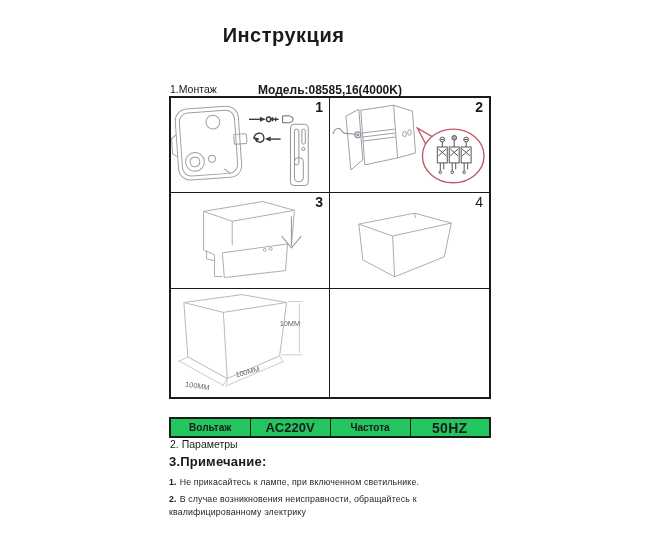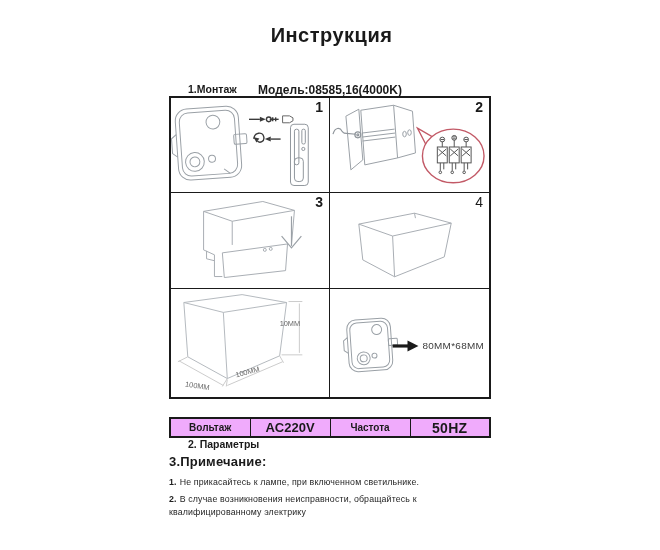--- a/index.html
+++ b/index.html
@@ -1,36 +1,36 @@
 <!DOCTYPE html>
 <html><head>
 <meta charset="utf-8">
 <style>
   html,body{margin:0;padding:0;}
   body{
     width:660px;height:550px;background:#ffffff;position:relative;
     font-family:"Liberation Sans", sans-serif;color:#1a1a1a;overflow:hidden;
   }
   .doc-title{position:absolute;top:24px;left:0;width:567px;text-align:center;
-    font-size:20px;font-weight:bold;letter-spacing:.5px;margin-left:48px;}
+    font-size:20px;font-weight:bold;letter-spacing:.5px;}
   .model-line{position:absolute;top:67px;left:0;width:660px;text-align:center;
     font-size:12px;font-weight:bold;margin-top:16px;}
-  .sec-label{position:absolute;left:188px;font-weight:bold;}
+  .sec-label{position:absolute;left:170px;font-weight:normal;}
   .montage-label{top:83px;font-size:10.5px;}
   .params-label{top:402px;font-size:10.5px;margin-top:36px;}
   .grid{position:absolute;top:96px;left:169px;width:322px;height:303px;
     border:2px solid #1a1a1a;box-sizing:border-box;display:grid;
     grid-template-columns:1fr 1fr;grid-template-rows:95px 96px 1fr;background:#fff;}
   .cell{position:relative;border-right:1.5px solid #1a1a1a;border-bottom:1.5px solid #1a1a1a;overflow:hidden;}
   .cell.last-col{border-right:none;}
   .cell.last-row{border-bottom:none;}
   .art{position:absolute;left:0;top:0;width:100%;height:100%;}
   .step-num{position:absolute;top:1px;right:6px;font-size:14px;font-weight:bold;line-height:16px;}
   .step-num.light{font-weight:400;}
-  table.params{position:absolute;top:417px;left:169px;width:322px;border-collapse:collapse;table-layout:fixed;background:#f0abfc;}
+  table.params{position:absolute;top:417px;left:169px;width:322px;border-collapse:collapse;table-layout:fixed;background:#22c55e;}
   table.params{border:2px solid #1a1a1a;}
   table.params td{border:1.5px solid #1a1a1a;text-align:center;height:17px;padding:0;vertical-align:middle;}
   td.c-label{font-size:10px;font-weight:600;}
   td.c-strong{font-size:13px;font-weight:bold;}
   td.c-bold{font-size:14px;font-weight:bold;letter-spacing:.3px;margin-top:32px;}
   td.c-power{font-size:12.5px;font-weight:600;}
   td.c-bold2{font-size:11.5px;font-weight:bold;white-space:pre;}
   .notes{position:absolute;top:454px;left:169px;width:330px;}
   .notes-title{font-size:13px;font-weight:bold;margin-bottom:7px;letter-spacing:.2px;}
   .note{font-size:8.8px;font-weight:500;line-height:12.5px;margin-bottom:4.5px;letter-spacing:.15px;color:#1f1f1f;}
@@ -175,39 +175,20 @@
         <path d="M119,12 L133,12 M112,66 L133,66 M130,14 L130,64"></path>
         <path d="M57,97 L113,73 M57,91 L56,98 M110,67 L114,74"></path>
         <path d="M8,72 L53,97 M17,68 L7,73 M57,90 L52,98"></path>
       </g>
       <text x="110" y="37" font-size="7.5" fill="#666">10MM</text>
       <text x="66" y="89" font-size="7.5" fill="#666" transform="rotate(-15 66 89)">100MM</text>
       <text x="14" y="98" font-size="7.5" fill="#666" transform="rotate(9 14 98)">100MM</text>
     </svg>
   </div>
 
-  <div class="cell last-col last-row">
-    <svg class="art" viewBox="0 0 160 108">
-      <g fill="none" stroke="#9aa0a6" stroke-width="1" transform="rotate(-4 40 56)">
-        <rect x="18" y="30" width="44" height="52" rx="9"></rect>
-        <rect x="21" y="33" width="38" height="46" rx="7"></rect>
-        <circle cx="48" cy="41" r="5"></circle>
-        <circle cx="33" cy="69" r="6.5"></circle>
-        <circle cx="33" cy="69" r="3.5"></circle>
-        <circle cx="44" cy="67" r="2.5"></circle>
-        <rect x="59" y="51" width="9" height="7" rx="1"></rect>
-        <path d="M18,47 l-4,3 v10 l4,3"></path>
-      </g>
-      <g>
-        <line x1="63" y1="57" x2="79" y2="57" stroke="#1a1a1a" stroke-width="3.2"></line>
-        <polygon points="78,51.5 89,57 78,62.5" fill="#1a1a1a"></polygon>
-      </g>
-      <text x="93" y="60.5" font-size="10" fill="#3c3c3c" letter-spacing=".3">80MM*68MM</text>
-    </svg>
-  </div>
 </div>
 
 <div class="sec-label params-label">2. Параметры</div>
 
 <table class="params">
   <tbody>
       <tr>
     <td class="c-label">Вольтаж</td>
     <td class="c-strong">AC220V</td>
     <td class="c-label">Частота</td>

